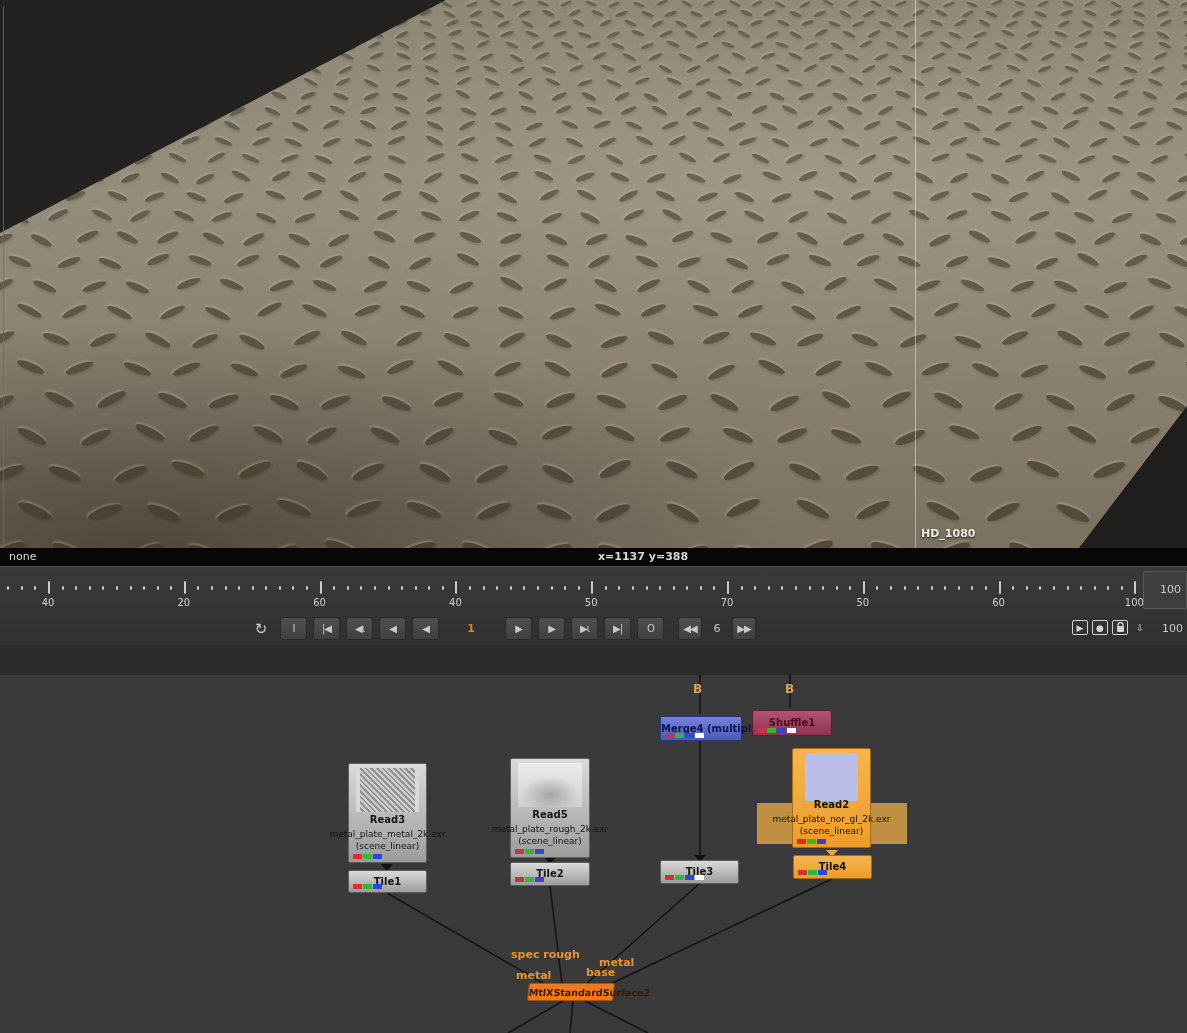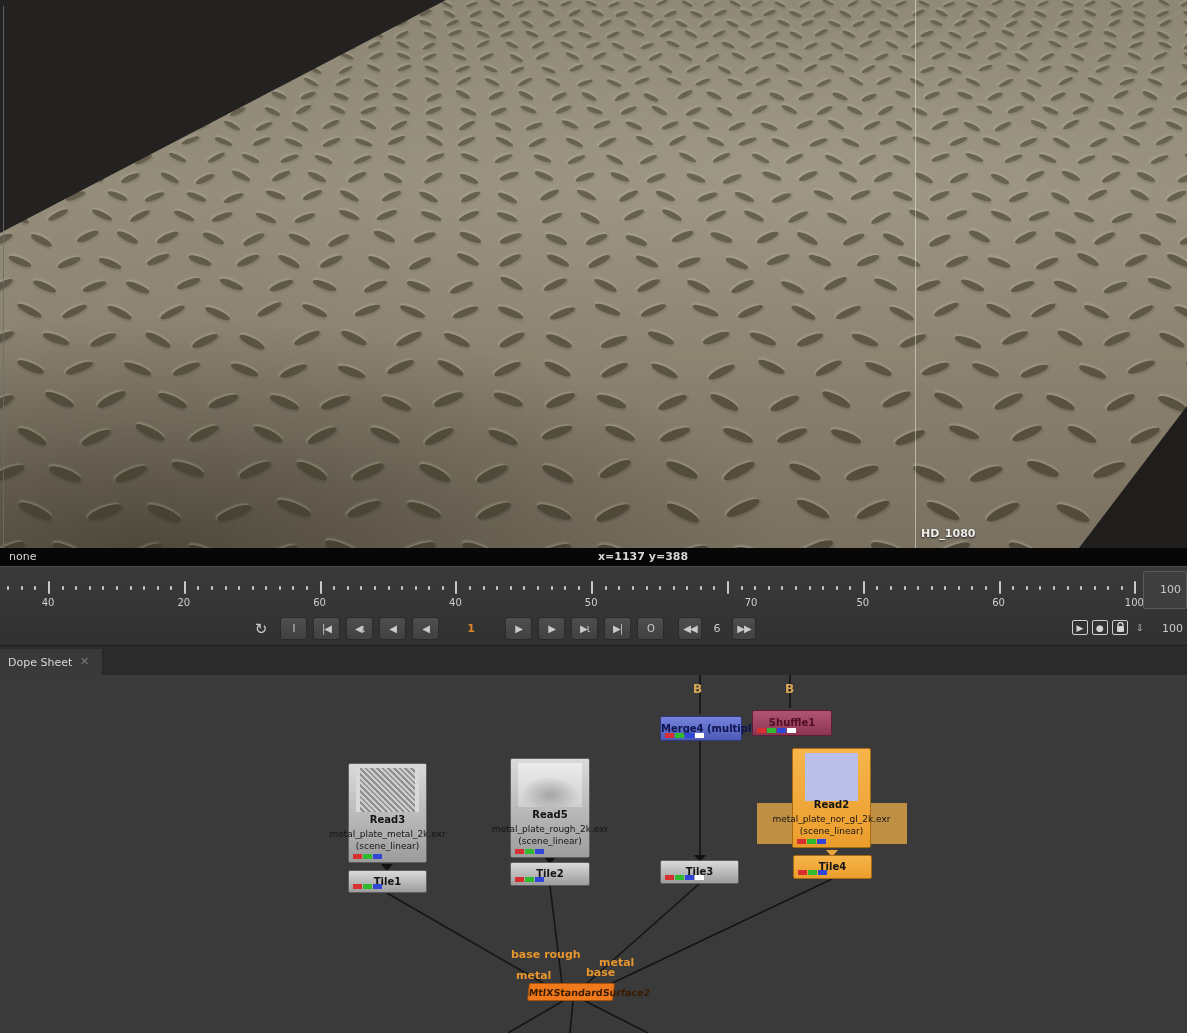--- a/index.html
+++ b/index.html
@@ -1048,21 +1048,21 @@
         <div class="tick" style="left:604.8px;top:19px;height:4px"></div>
         <div class="tick" style="left:618.4px;top:19px;height:4px"></div>
         <div class="tick" style="left:631.9px;top:19px;height:4px"></div>
         <div class="tick" style="left:645.5px;top:19px;height:4px"></div>
         <div class="tick" style="left:659.1px;top:19px;height:4px"></div>
         <div class="tick" style="left:672.7px;top:19px;height:4px"></div>
         <div class="tick" style="left:686.3px;top:19px;height:4px"></div>
         <div class="tick" style="left:699.8px;top:19px;height:4px"></div>
         <div class="tick" style="left:713.4px;top:19px;height:4px"></div>
         <div class="tick" style="left:727.0px;top:14px;height:13px"></div>
-        <div class="tick-label" style="left:751px">70</div>
+        <div class="tick-label" style="left:727.0px">70</div>
         <div class="tick" style="left:740.6px;top:19px;height:4px"></div>
         <div class="tick" style="left:754.2px;top:19px;height:4px"></div>
         <div class="tick" style="left:767.7px;top:19px;height:4px"></div>
         <div class="tick" style="left:781.3px;top:19px;height:4px"></div>
         <div class="tick" style="left:794.9px;top:19px;height:4px"></div>
         <div class="tick" style="left:808.5px;top:19px;height:4px"></div>
         <div class="tick" style="left:822.1px;top:19px;height:4px"></div>
         <div class="tick" style="left:835.6px;top:19px;height:4px"></div>
         <div class="tick" style="left:849.2px;top:19px;height:4px"></div>
         <div class="tick" style="left:862.8px;top:14px;height:13px"></div>
@@ -1115,26 +1115,20 @@
           <svg width="9" height="11" viewBox="0 0 9 11">
             <path d="M2 4 V3 a2.5 2.5 0 0 1 5 0 V4" fill="none" stroke="#d2d2d2" stroke-width="1.4"></path>
             <rect x="1" y="4" width="7" height="6" rx="1" fill="#d2d2d2"></rect>
           </svg>
         </div>
         <div class="ricon bare" style="left:1132px">⇩</div>
       <span id="fps-val">100</span>
     </div>
   </div>
 
-  <div id="tabrow">
-    <div id="dope-tab">
-      <span class="lbl">Dope Sheet</span>
-      <span class="cls">✕</span>
-    </div>
-  </div>
 
   <div id="graph">
     <svg id="edges" width="1187" height="358">
         <line x1="700" y1="0" x2="700" y2="39" stroke="#141414" stroke-width="1.6"></line>
         <line x1="790" y1="0" x2="790" y2="33" stroke="#141414" stroke-width="1.6"></line>
         <line x1="700" y1="66" x2="700" y2="181" stroke="#141414" stroke-width="1.6"></line>
         <line x1="387" y1="218" x2="548" y2="311" stroke="#141414" stroke-width="1.6"></line>
         <line x1="550" y1="211" x2="562" y2="309" stroke="#141414" stroke-width="1.6"></line>
         <line x1="699" y1="209" x2="585" y2="310" stroke="#141414" stroke-width="1.6"></line>
         <line x1="832" y1="204" x2="604" y2="312" stroke="#141414" stroke-width="1.6"></line>
@@ -1232,21 +1226,21 @@
             <i style="background:#d83030"></i>
             <i style="background:#2fba2f"></i>
             <i style="background:#2f46d8"></i>
           </div>
         </div>
         <div class="node" style="left:528px;top:308px;width:86px;height:18px;background:#f0791c;border:1px solid #a85208;transform:skewX(-6deg)">
         <div class="ctr" style="top:3px;color:#3a1c00;font-size:9.5px">MtlXStandardSurface2</div>
         </div>
         <div class="b-label" style="left:693px;top:7px">B</div>
         <div class="b-label" style="left:785px;top:7px">B</div>
-        <div class="in-label" style="left:511px;top:273px">base rough</div>
+        <div class="in-label" style="left:511px;top:273px">spec rough</div>
         <div class="in-label" style="left:516px;top:294px">metal</div>
         <div class="in-label" style="left:599px;top:281px">metal</div>
         <div class="in-label" style="left:586px;top:291px">base</div>
       </div>
 
   </div>
 
 </div>
 
 </body></html>

